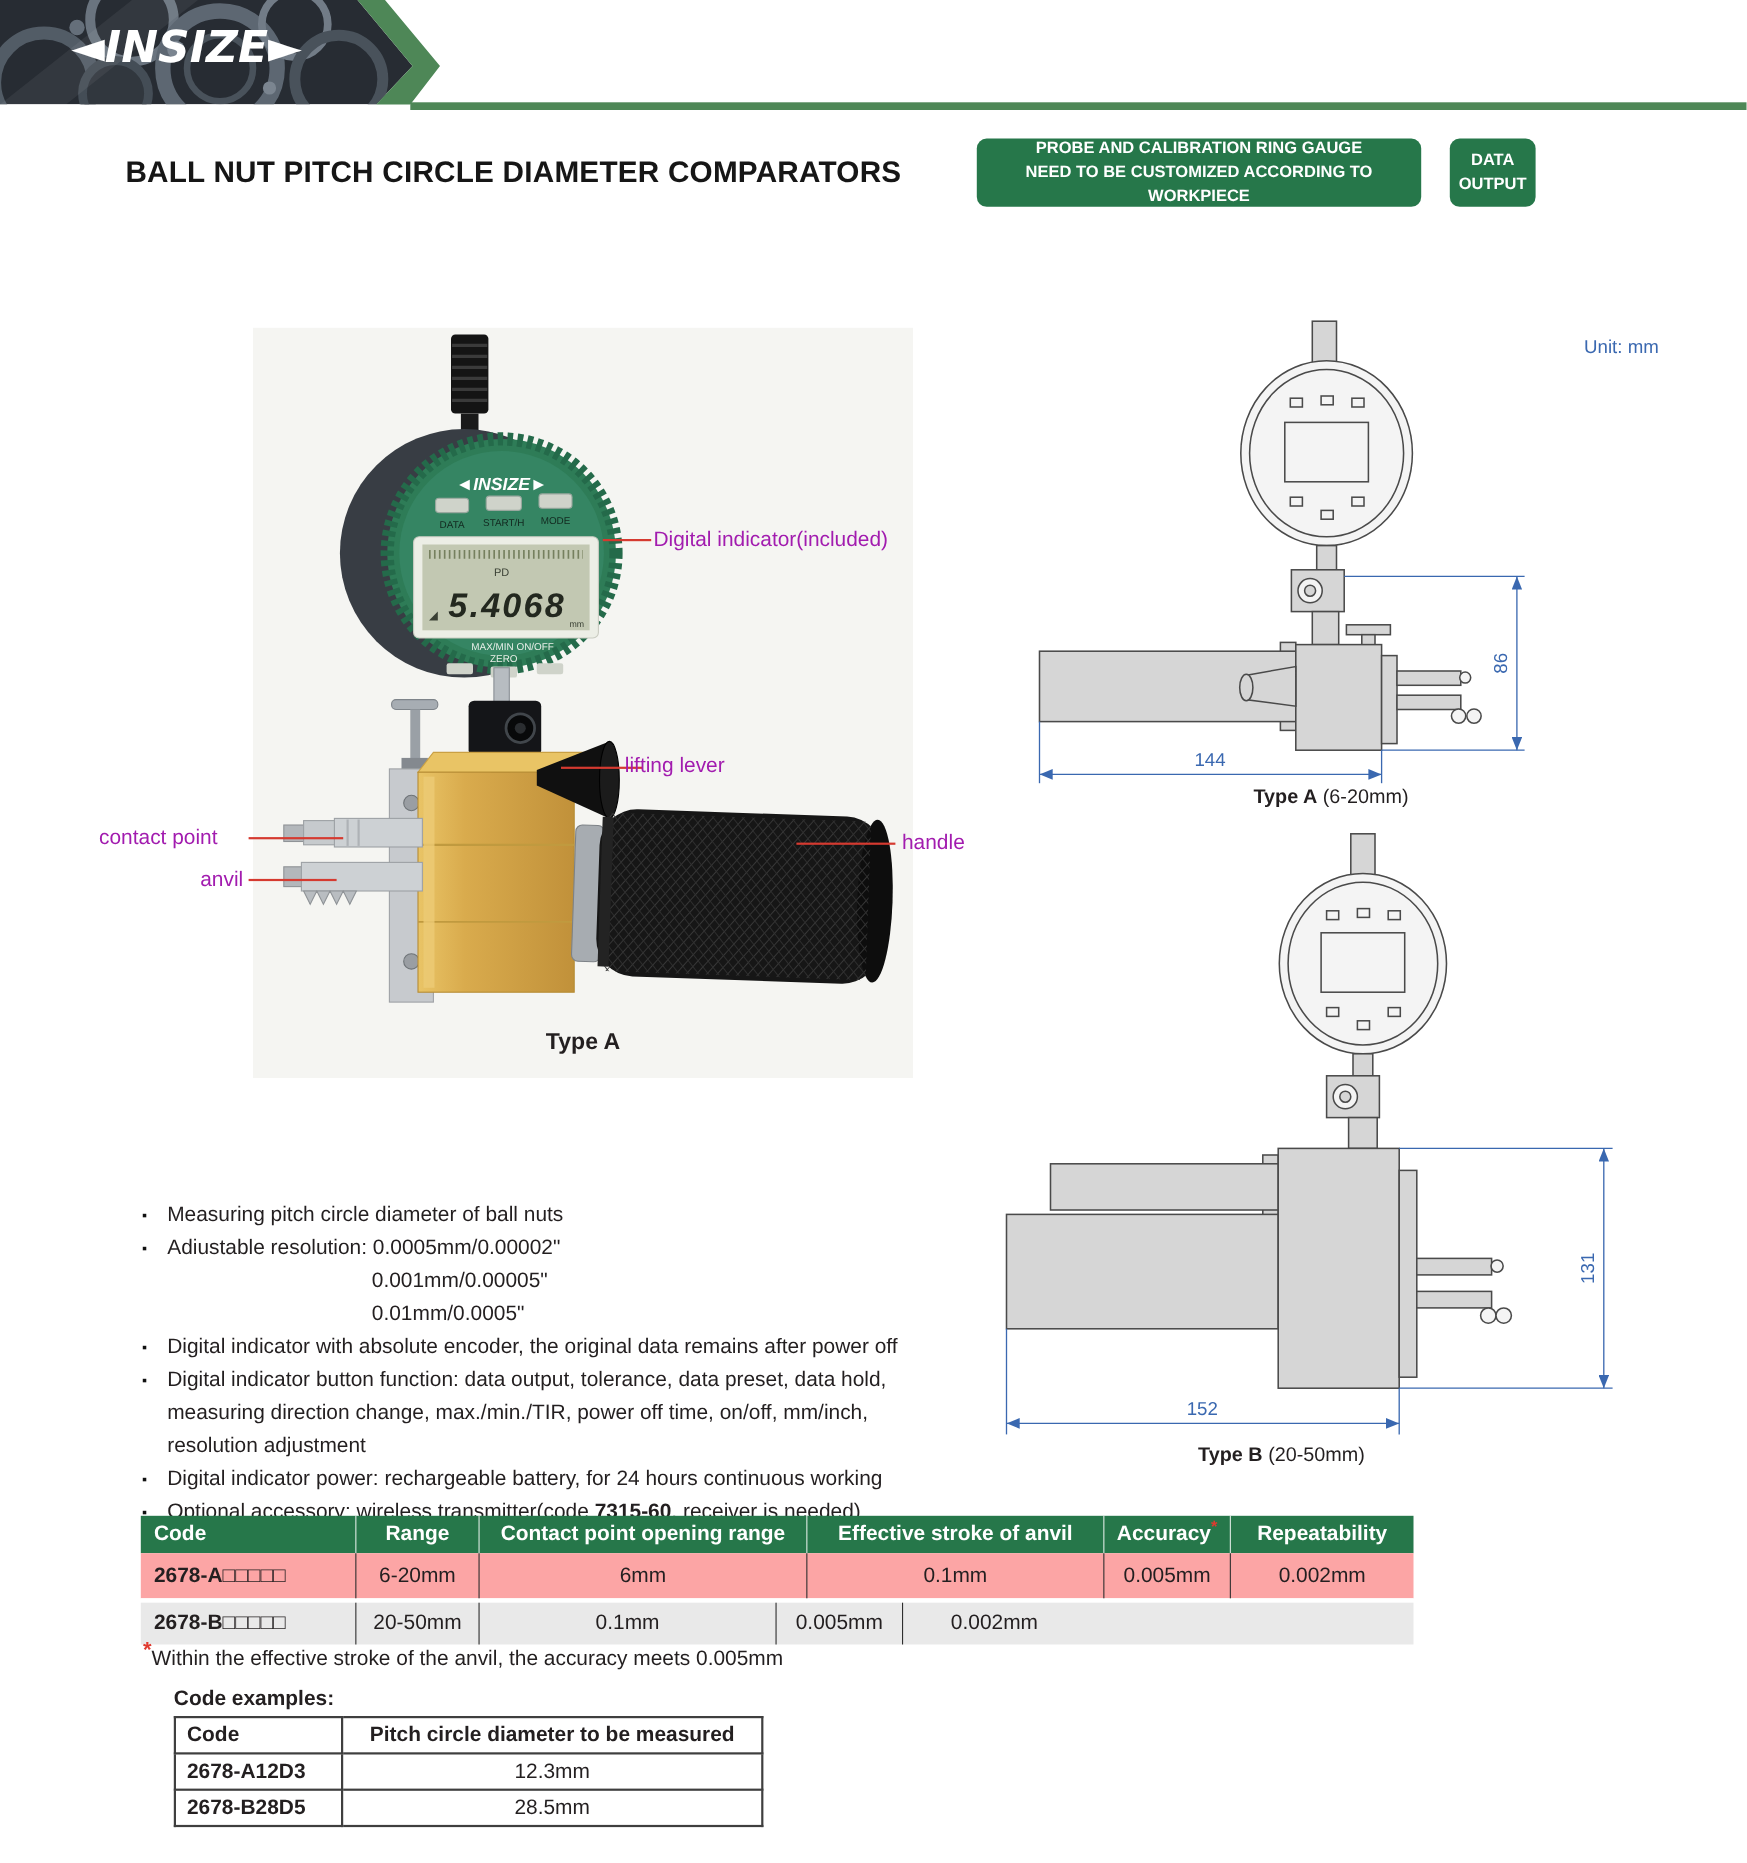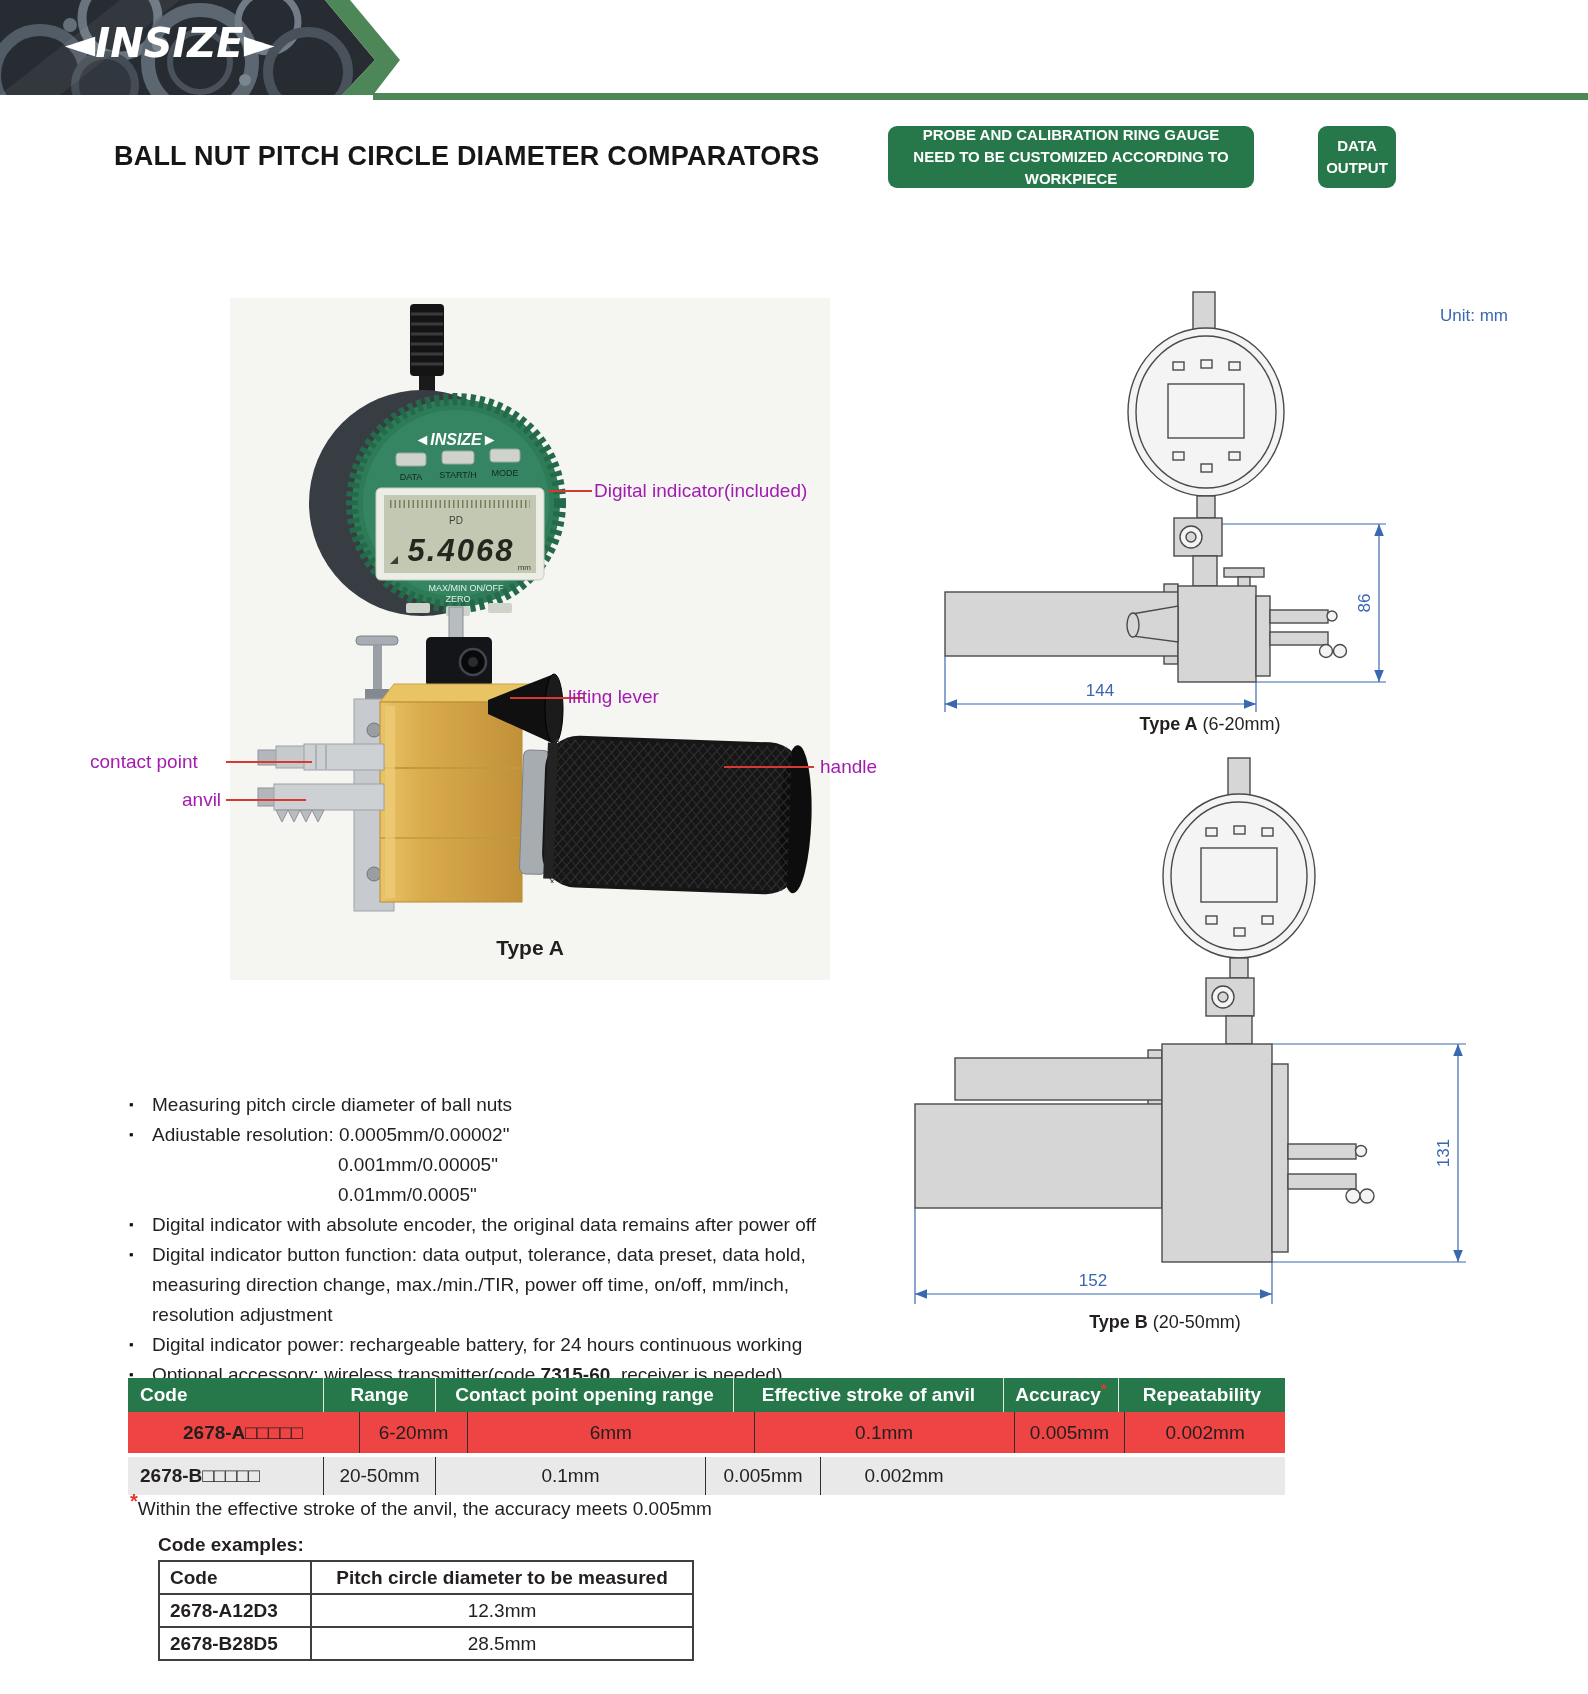--- a/index.html
+++ b/index.html
@@ -7,21 +7,21 @@
         font-family:"Liberation Sans",sans-serif;color:#231f20;}
   .abs{position:absolute;}
   
   .logo{position:absolute;left:62px;top:20px;width:215px;text-align:center;
         font-family:"DejaVu Sans",sans-serif;font-size:40px;font-weight:bold;font-style:italic;
         color:#fff;letter-spacing:0px;white-space:nowrap;}
   
   .title{position:absolute;left:114px;top:141px;font-size:27px;font-weight:bold;letter-spacing:0.2px;color:#161616;white-space:nowrap;}
   .badge{position:absolute;top:126px;background:#26774a;border-radius:9px;color:#fff;font-weight:bold;
          display:flex;flex-direction:column;justify-content:center;align-items:center;text-align:center;}
-  .badge-probe{left:888px;width:366px;height:62px;font-size:15px;line-height:1.45;}
+  .badge-probe{left:888px;width:404px;height:62px;font-size:15px;line-height:1.45;}
   .badge-data{left:1318px;width:78px;height:62px;font-size:15px;line-height:1.45;}
   
   .photo-bg{position:absolute;left:230px;top:298px;width:600px;height:682px;background:#f5f5f2;}
   .lbl{position:absolute;font-size:19px;color:#a21caf;white-space:nowrap;}
   .lead{position:absolute;height:0;border-top:2px solid #d53a30;}
   .photo-caption{position:absolute;left:230px;top:936px;width:600px;text-align:center;
                  font-size:21px;font-weight:bold;}
   
   .unit-note{position:absolute;left:1440px;top:306px;font-size:17px;color:#3a68b0;}
   .draw-caption{position:absolute;font-size:18px;text-align:center;white-space:nowrap;}
@@ -29,21 +29,21 @@
   svg text{font-family:"Liberation Sans",sans-serif;}
   
   .features{position:absolute;left:128px;top:1052px;width:748px;font-size:19px;line-height:30px;margin-top:38px;}
   .feat{position:relative;padding-left:24px;}
   .feat::before{content:"▪";position:absolute;left:1px;top:0;font-size:13px;line-height:30px;color:#111;}
   .feat-sub{padding-left:210px;}
   
   .spec{position:absolute;left:128px;top:1378px;width:1157px;font-size:19px;}
   .t-head{display:flex;background:#26774a;color:#fff;font-weight:bold;height:34px;line-height:34px;}
   .t-row{display:flex;}
-  .row1{background:#ef4444;height:41px;line-height:41px;padding-left:43px;}
+  .row1{background:#fca5a5;height:41px;line-height:41px;}
   .rowgap{height:4px;background:#fff;}
   .row2{background:#e9e9e9;height:38px;line-height:38px;}
   .t-head>div,.t-row>div{box-sizing:border-box;text-align:center;overflow:hidden;}
   .t-head>div{border-left:1.5px solid rgba(255,255,255,.85);}
   .t-row>div{border-left:1.5px solid #2f2f2f;}
   .t-head>div:first-child,.t-row>div:first-child{border-left:none;}
   .c0{width:195px;text-align:left !important;padding-left:12px;}
   .t-row .c0{font-weight:bold;}
   .c1{width:112px;} .c2{width:298px;} .c3{width:270px;} .c4{width:115px;} .c5{width:167px;}
   .red-star{color:#e03a2f;font-weight:bold;vertical-align:super;font-size:15px;line-height:0;}

